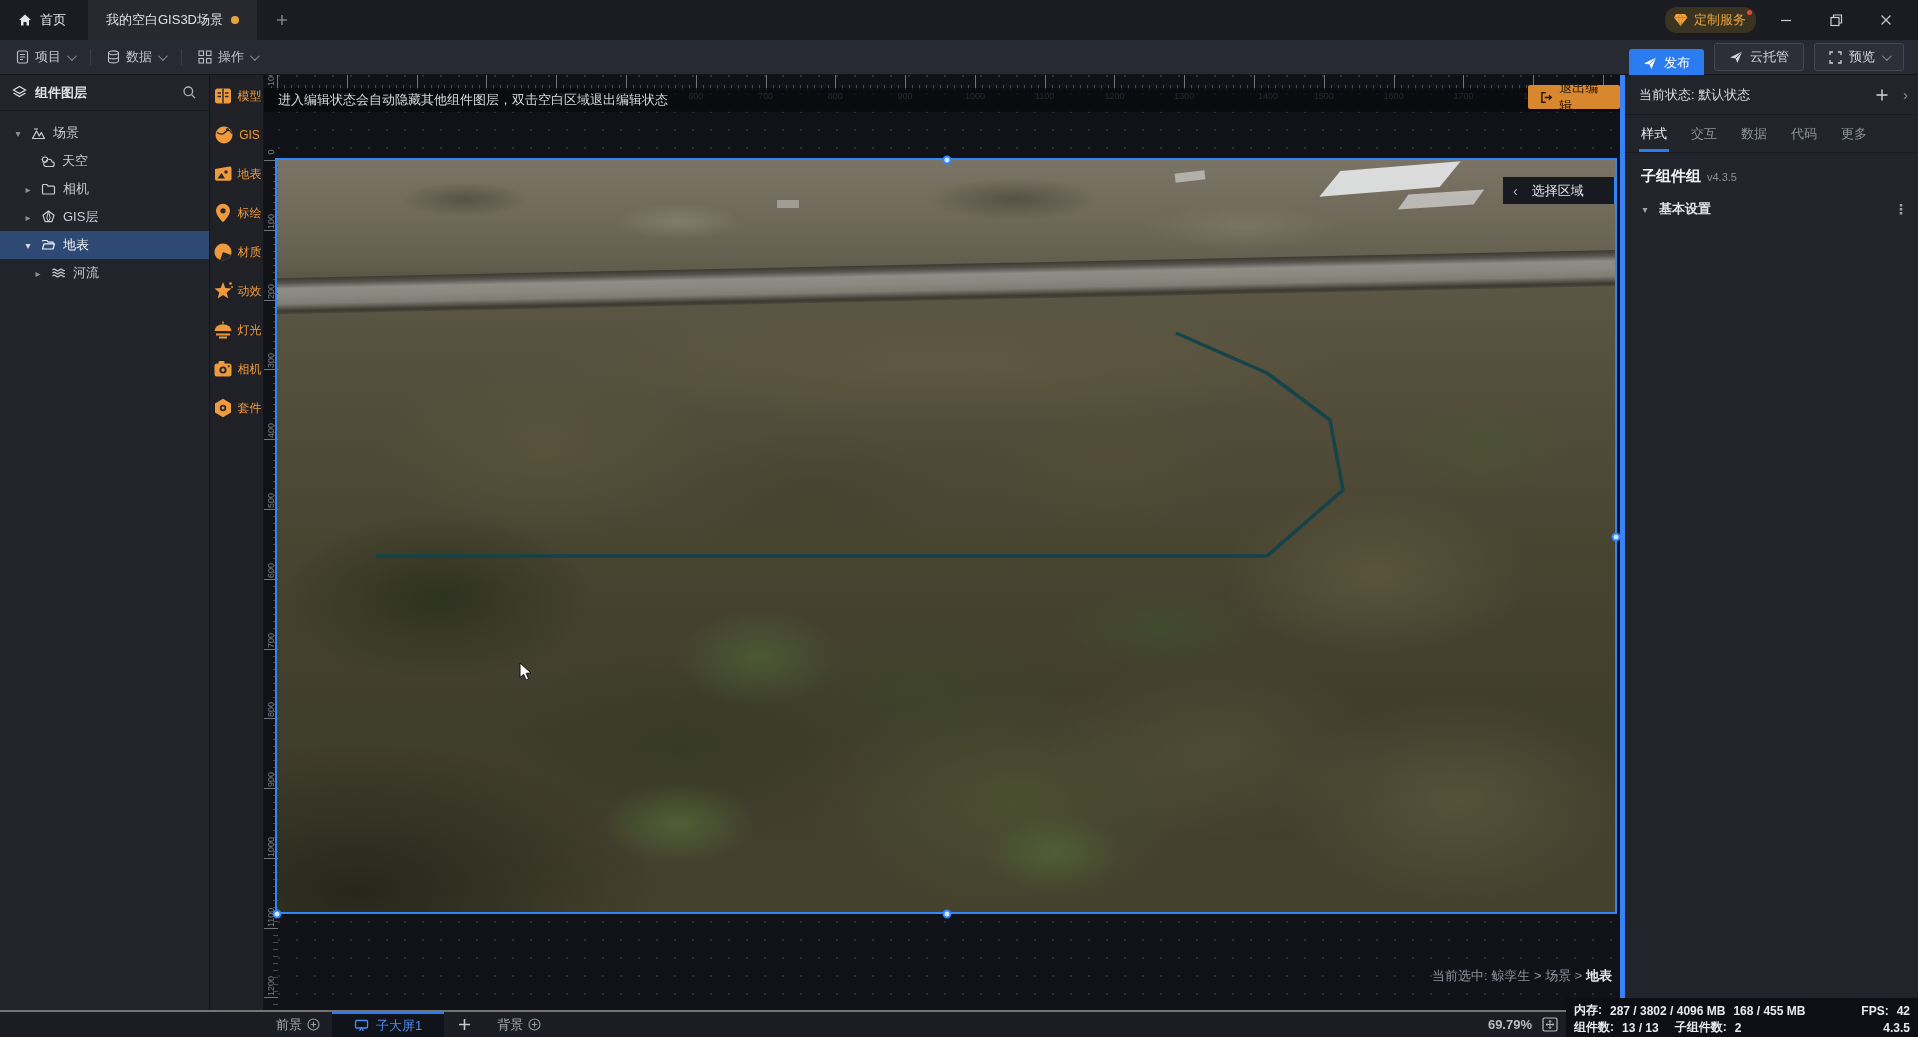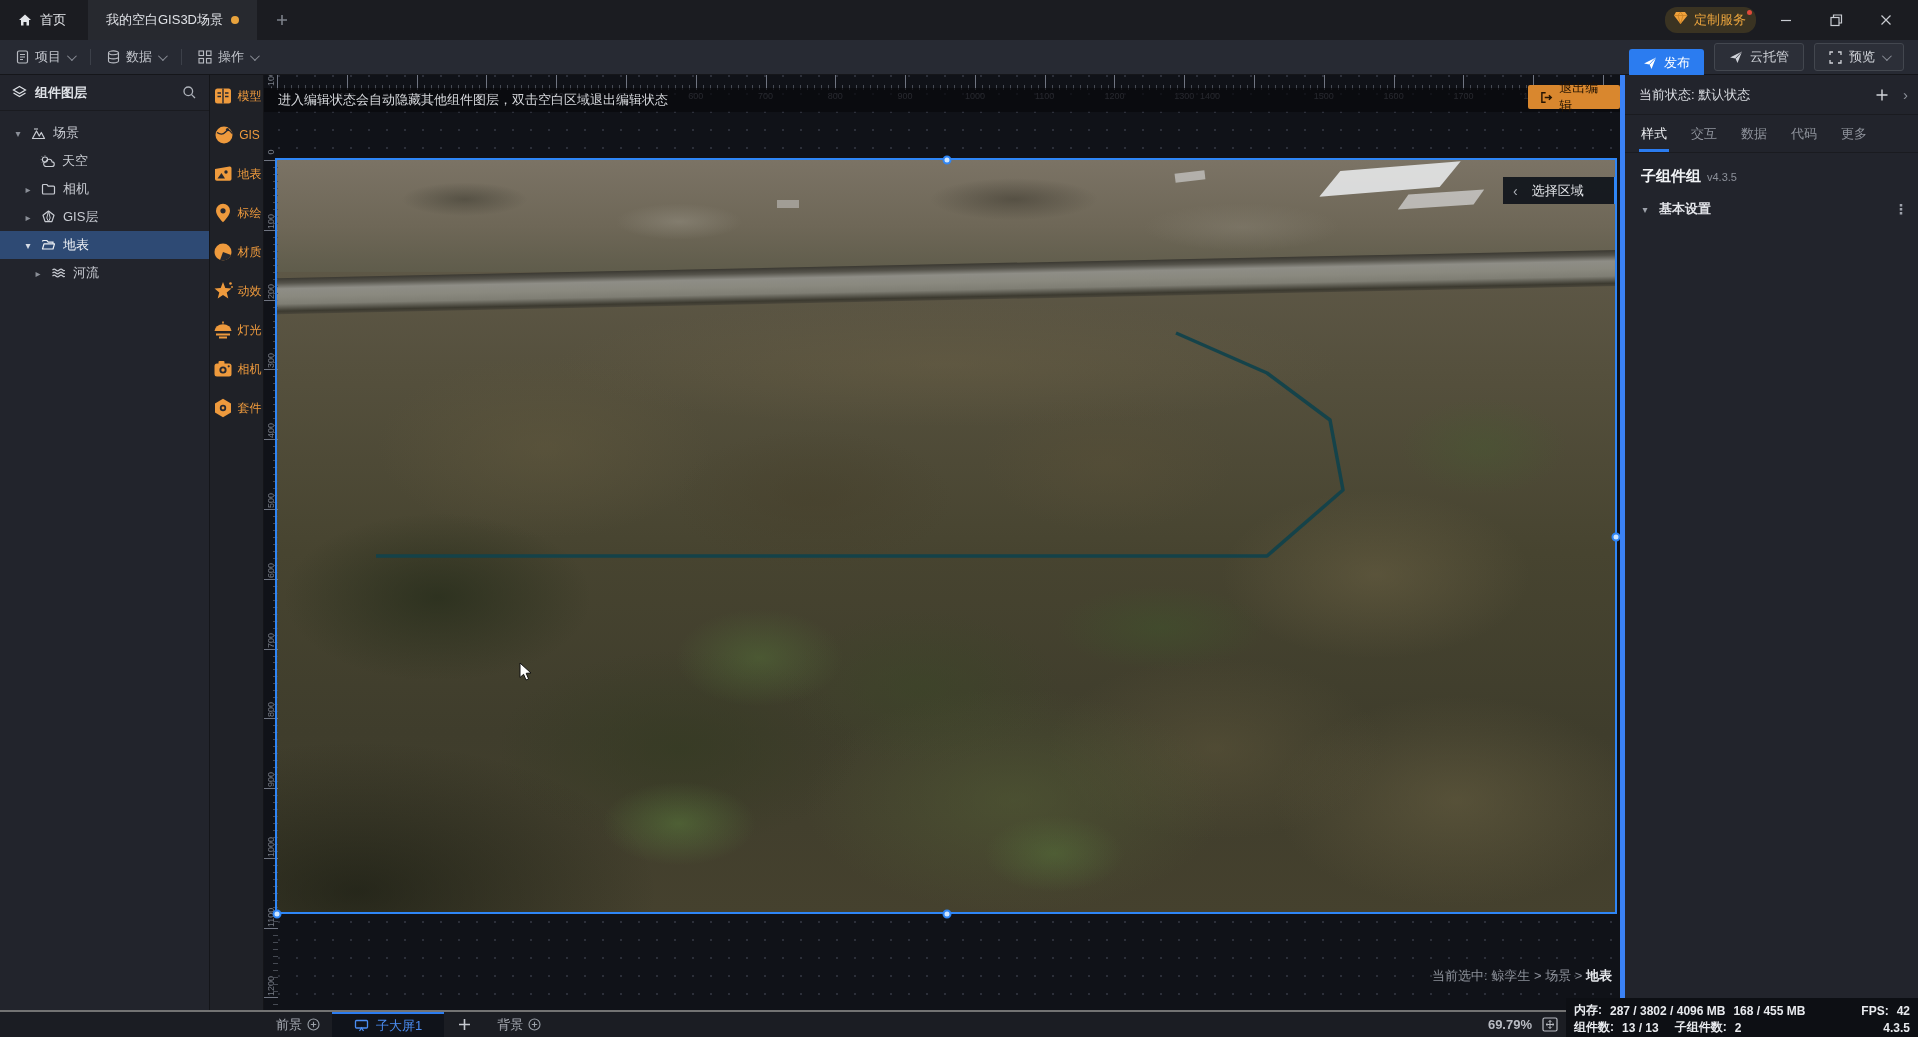--- a/index.html
+++ b/index.html
@@ -7,21 +7,21 @@
   body { font-family:"Liberation Sans","DejaVu Sans",sans-serif; }
   #app { position:relative; width:1918px; height:1037px; overflow:hidden; background:#c4b5fd; color:#c6c9d0; font-size:13px; }
 
   
   #titlebar { position:absolute; left:0; top:0; width:1918px; height:40px; background:#1b1c21; display:flex; align-items:stretch; }
   .home-seg { display:flex; align-items:center; gap:8px; padding:0 22px 0 18px; color:#e3e5e9; }
   .tab-active { display:flex; align-items:center; gap:8px; padding:0 18px; background:#27292f; color:#dfe1e6; }
   .tab-dot { width:8px; height:8px; border-radius:50%; background:#e8a33d; }
   .newtab { display:flex; align-items:center; padding:0 18px; color:#7c8089; }
   .tb-right { margin-left:auto; display:flex; align-items:center; gap:10px; padding-right:12px; }
-  .custom-badge { display:flex; gap:6px; background:#3a3322; border-radius:12px; padding:4px 10px 4px 8px; color:#e8a33d; font-size:13px; position:relative; }
+  .custom-badge { display:flex; align-items:center; gap:6px; background:#3a3322; border-radius:12px; padding:4px 10px 4px 8px; color:#e8a33d; font-size:13px; position:relative; }
   .custom-badge .reddot { position:absolute; right:4px; top:3px; width:5px; height:5px; border-radius:50%; background:#e04a3a; }
   .winbtn { width:40px; height:30px; display:flex; align-items:center; justify-content:center; color:#c9ccd2; }
 
   
   #menubar { position:absolute; left:0; top:40px; width:1918px; height:35px; background:#272a33; display:flex; align-items:center; border-bottom:1px solid #15161a; }
   .menu-item { display:flex; align-items:center; gap:6px; padding:0 16px; height:100%; color:#c3c6cd; }
   .menu-sep { width:1px; height:16px; background:#3c4049; }
   .chev { width:7px; height:7px; border-right:1.5px solid #8a8e97; border-bottom:1.5px solid #8a8e97; transform:rotate(45deg) translateY(-2px); display:inline-block; }
   .mb-right { margin-left:auto; display:flex; align-items:center; gap:10px; padding-right:14px; }
   .btn { height:28px; display:flex; align-items:center; gap:7px; padding:0 14px; border-radius:3px; font-size:13px; }
@@ -397,21 +397,21 @@
         <span class="hrl" style="left: 292.16px;">400</span>
         <span class="hrl" style="left: 361.95px;">500</span>
         <span class="hrl" style="left: 431.74px;">600</span>
         <span class="hrl" style="left: 501.53px;">700</span>
         <span class="hrl" style="left: 571.32px;">800</span>
         <span class="hrl" style="left: 641.11px;">900</span>
         <span class="hrl" style="left: 710.9px;">1000</span>
         <span class="hrl" style="left: 780.69px;">1100</span>
         <span class="hrl" style="left: 850.48px;">1200</span>
         <span class="hrl" style="left: 920.27px;">1300</span>
-        <span class="hrl" style="left: 946px;">1400</span>
+        <span class="hrl" style="left: 1004px;">1400</span>
         <span class="hrl" style="left: 1059.85px;">1500</span>
         <span class="hrl" style="left: 1129.64px;">1600</span>
         <span class="hrl" style="left: 1199.43px;">1700</span>
         <span class="hrl" style="left: 1269.22px;">1800</span>
         <span class="hrl" style="left: 1339.01px;">1900</span>
       </div>
     <div id="v-labels">
         <span class="vrl" style="top: 9.21px;">-100</span>
         <span class="vrl" style="top: 79px;">0</span>
         <span class="vrl" style="top: 148.79px;">100</span>

